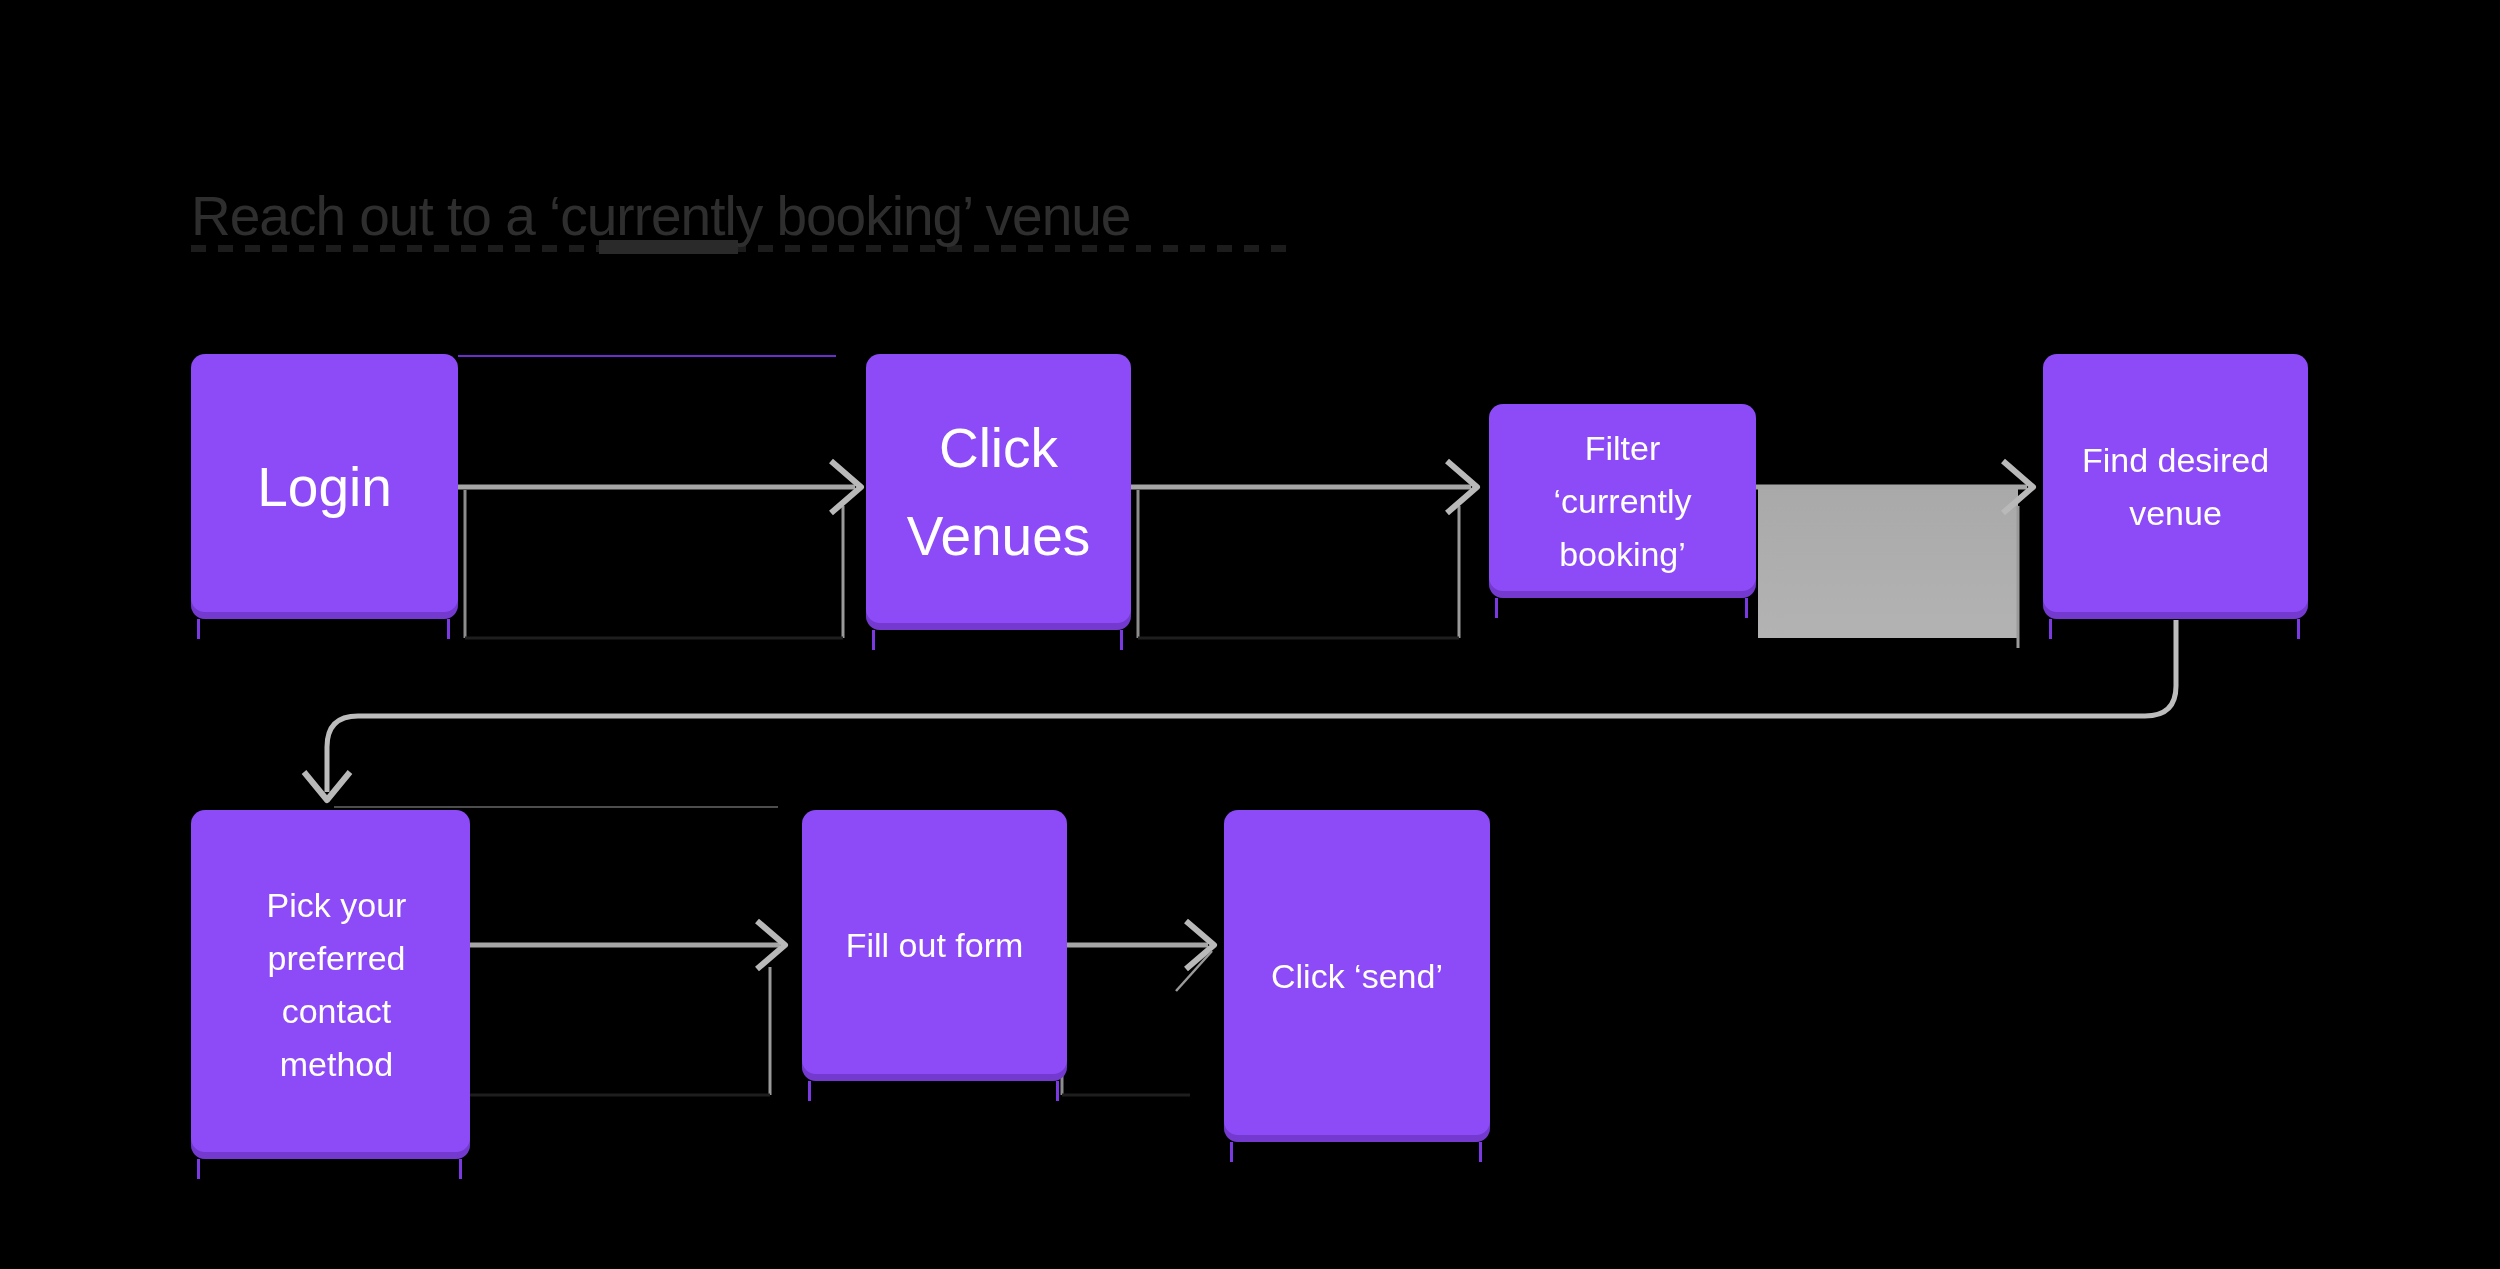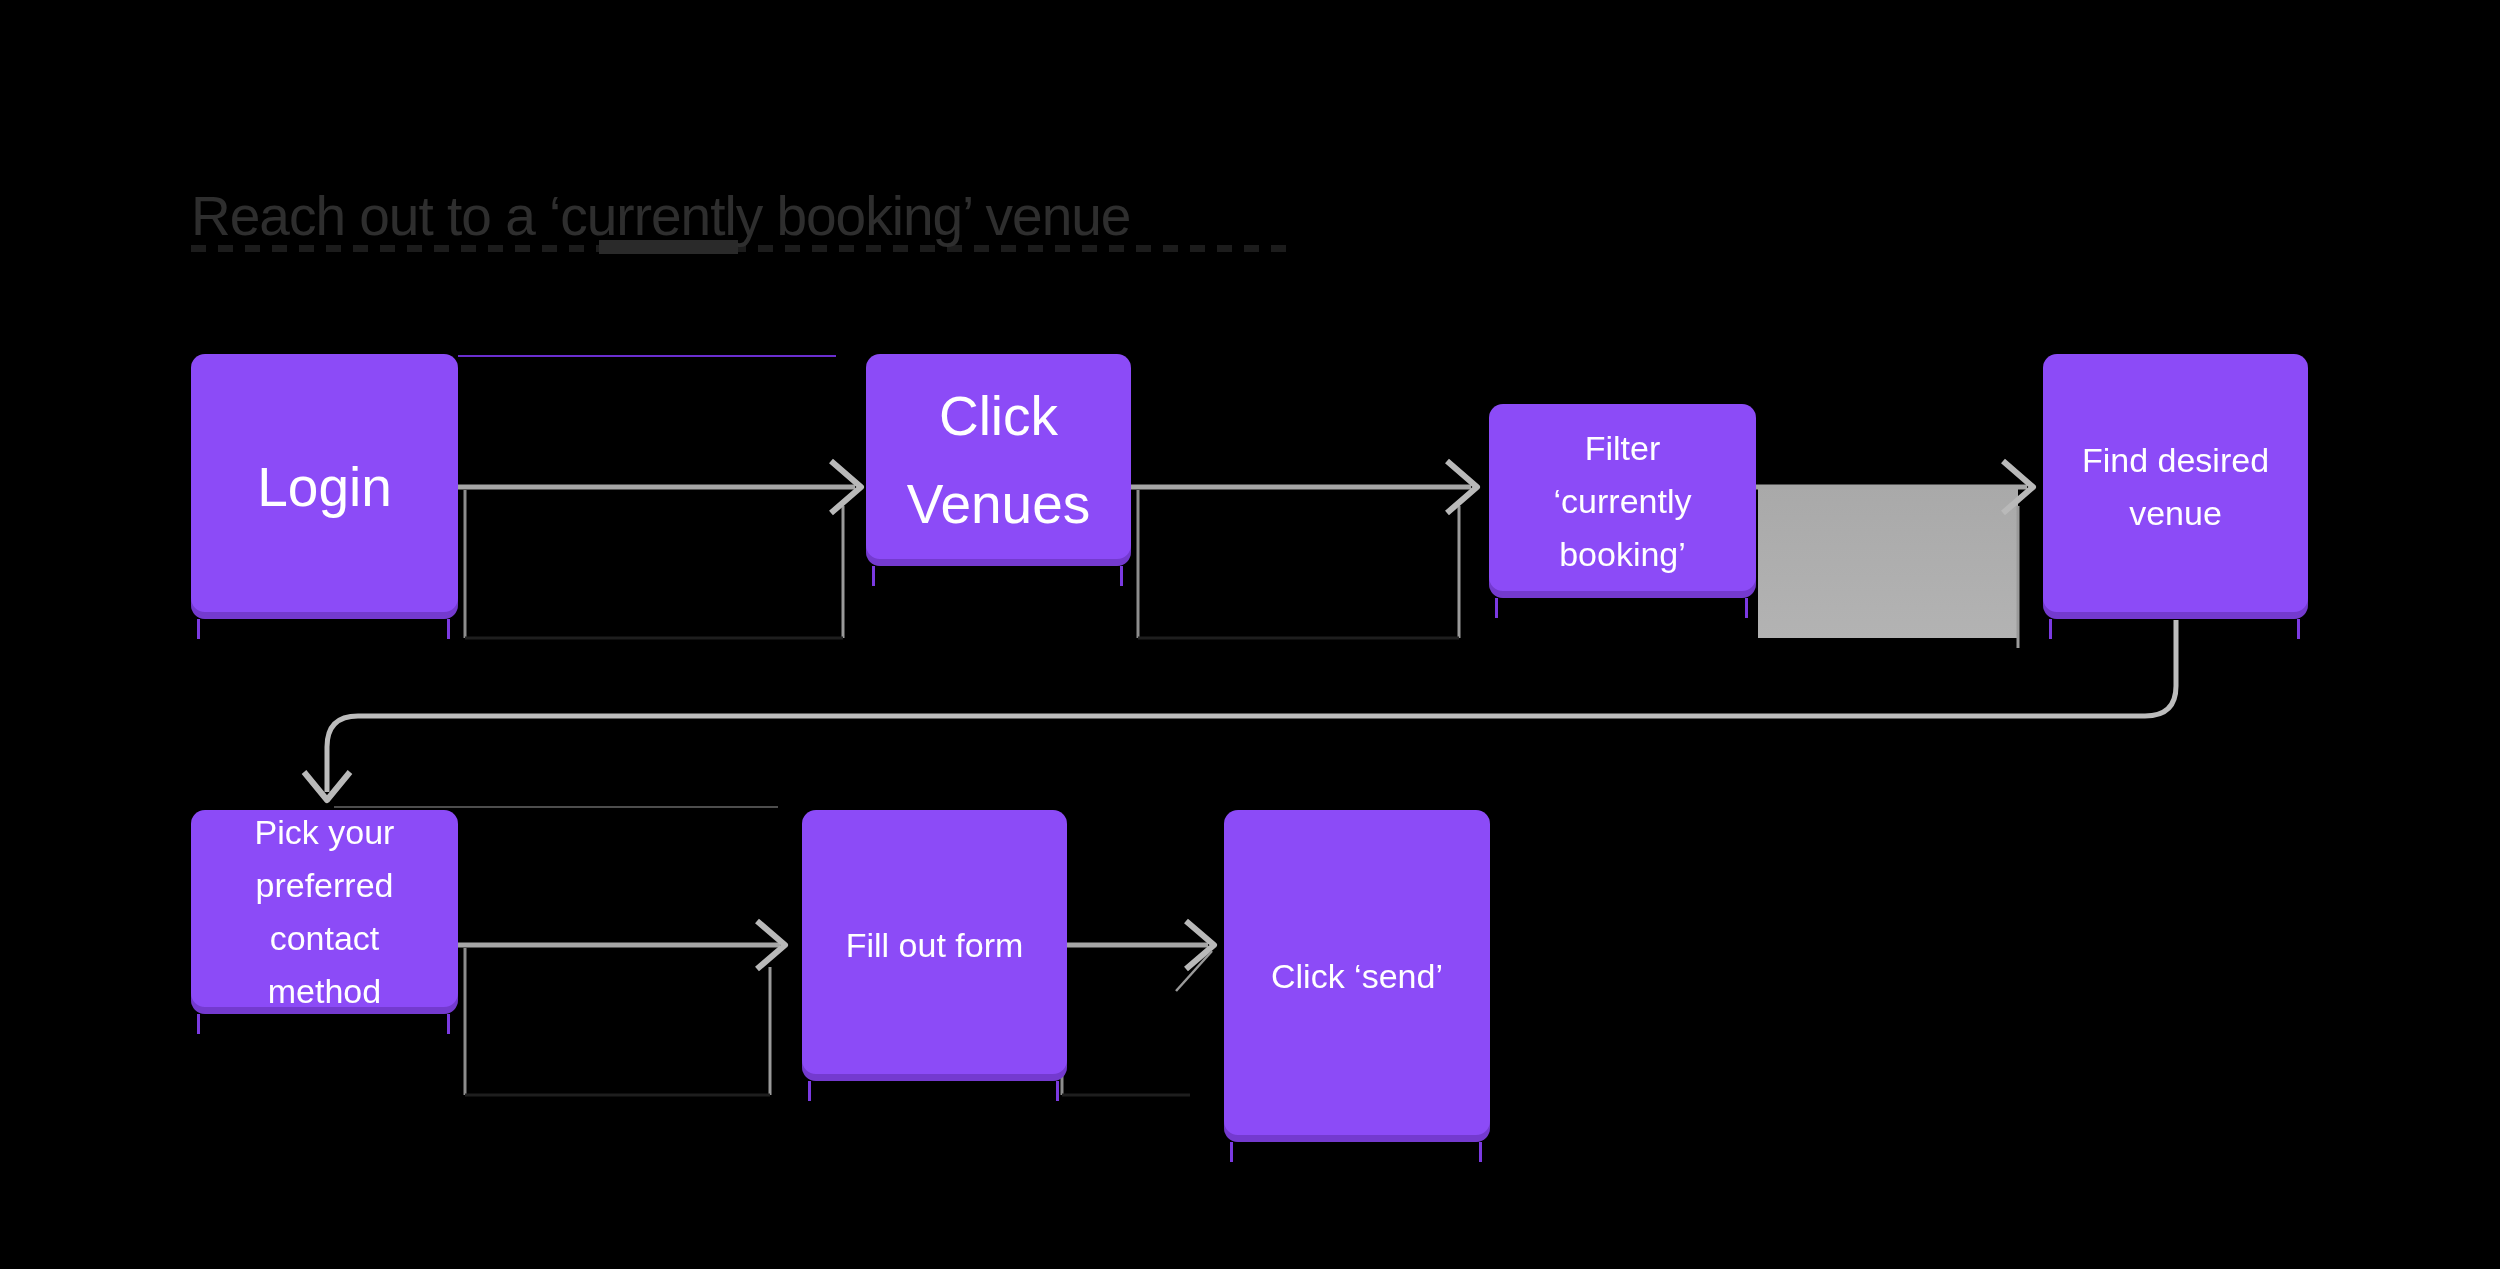--- a/index.html
+++ b/index.html
@@ -159,28 +159,28 @@
     <g>
       <path class="wire-edge" d="M1062 948 V1095"></path>
       <path class="wire-dark" d="M1062 1095 H1190"></path>
       <path class="wire-line" d="M1057 945 H1208"></path>
       <path class="wire-head" d="M1186 921 L1214 945 L1186 969"></path>
       <path class="wire-artifact" d="M1212 951 L1176 991"></path>
     </g>
   </svg>
 
   <div class="node lg" style="left:191px;  top:354px; width:267px; height:265px;">Login</div>
-  <div class="node lg" style="left:866px;  top:354px; width:265px; height:212px;">Click
+  <div class="node lg" style="left:866px;  top:354px; width:265px; height:276px;">Click
 Venues</div>
   <div class="node sm" style="left:1489px; top:356px; width:267px; height:194px;margin-top:48px;">Filter
 ‘currently
 booking’</div>
   <div class="node sm" style="left:2043px; top:354px; width:265px; height:265px;">Find desired
 venue</div>
 
-  <div class="node sm" style="left:191px;  top:810px; width:267px; height:204px;">Pick your
+  <div class="node sm" style="left:191px;  top:810px; width:267px; height:349px;padding-left:12px;">Pick your
 preferred
 contact
 method</div>
   <div class="node sm" style="left:792px;  top:810px; width:265px; height:271px;margin-left:10px;">Fill out form</div>
   <div class="node sm" style="left:1224px; top:810px; width:266px; height:332px;">Click ‘send’</div>
 
 </div>
 
 </body></html>

